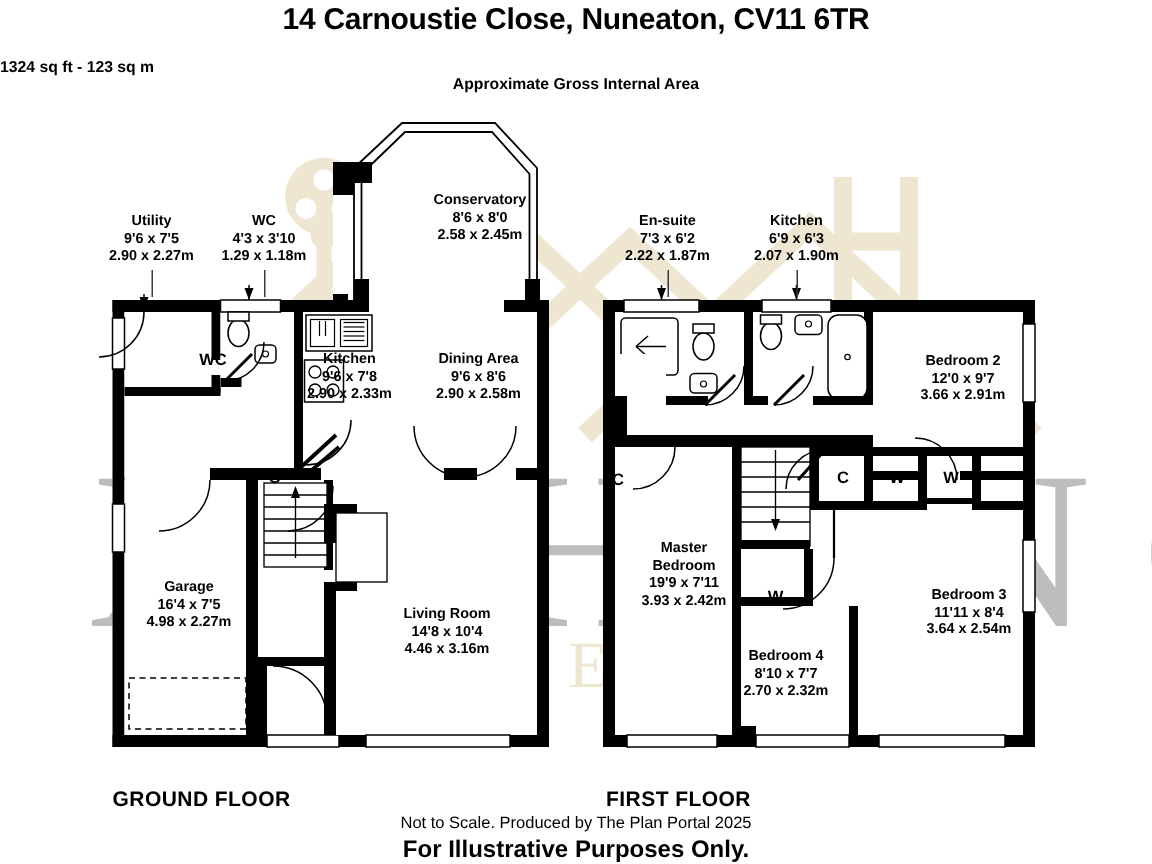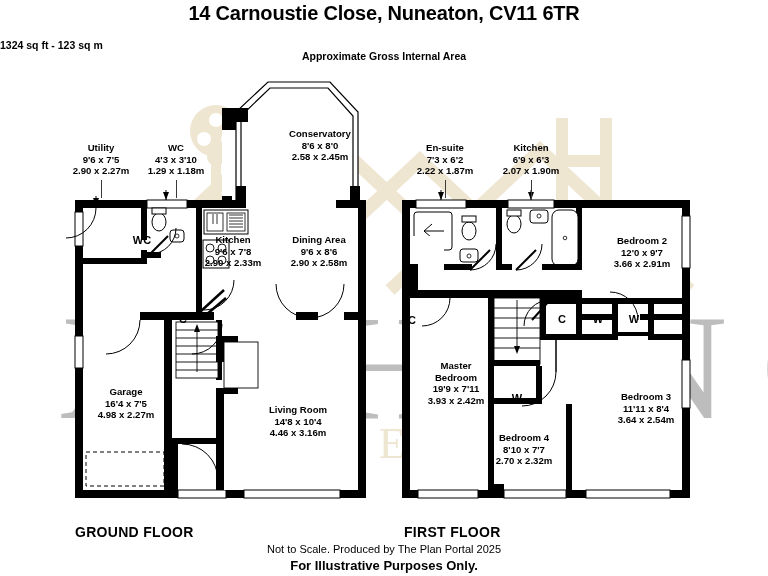--- a/index.html
+++ b/index.html
@@ -17,21 +17,21 @@
   .title{
     position:absolute;left:0;top:2px;width:768px;text-align:center;
     font-size:20px;font-weight:bold;letter-spacing:-0.2px;
   }
   .sub1{position:absolute;left:0;top:27px;width:768px;text-align:center;font-size:10.5px;font-weight:bold;margin-top:23px;}
   .sub2{position:absolute;left:0;top:39px;width:768px;text-align:left;font-size:10.5px;font-weight:bold;}
 
   
   .floor-label{position:absolute;font-size:14px;font-weight:bold;letter-spacing:.3px;}
   .foot1{position:absolute;left:0;top:543px;width:768px;text-align:center;font-size:11px;}
-  .foot2{position:absolute;left:0;top:558px;width:768px;text-align:center;font-size:13px;font-weight:bold;}
+  .foot2{position:absolute;left:0;top:558px;width:768px;text-align:center;font-size:16px;font-weight:bold;}
 
   
   .rlabel{position:absolute;text-align:center;line-height:11.6px;font-size:9.6px;font-weight:bold;white-space:nowrap;}
   .rlabel .nm{font-size:9.6px;font-weight:bold;}
   .rlabel .dim{font-size:9.6px;font-weight:bold;}
 
   
   .leader{position:absolute;background:#3a3a3a;width:1px;}
 
   

